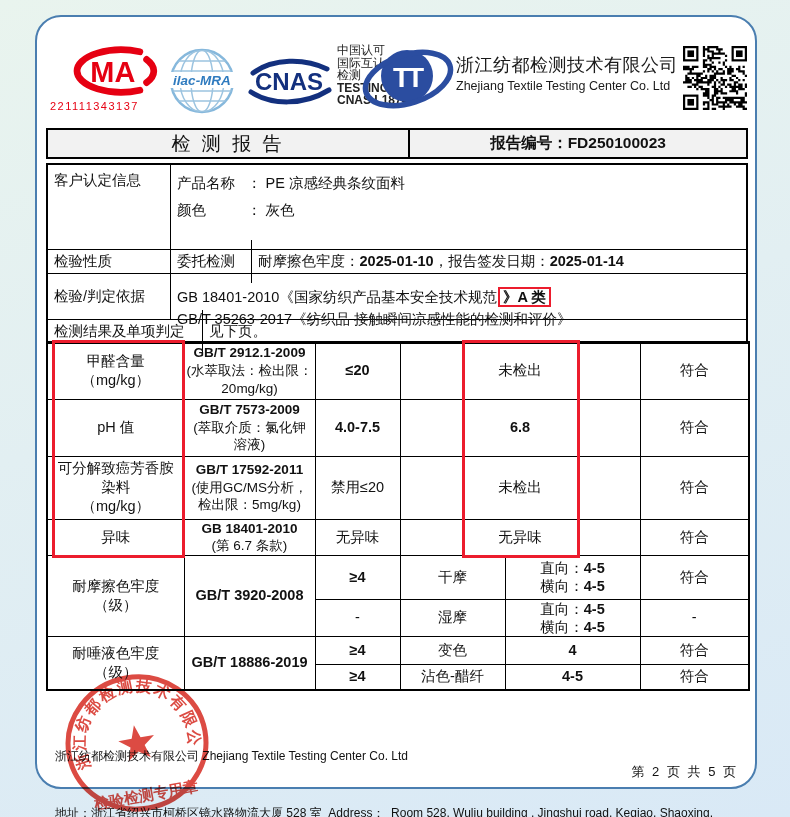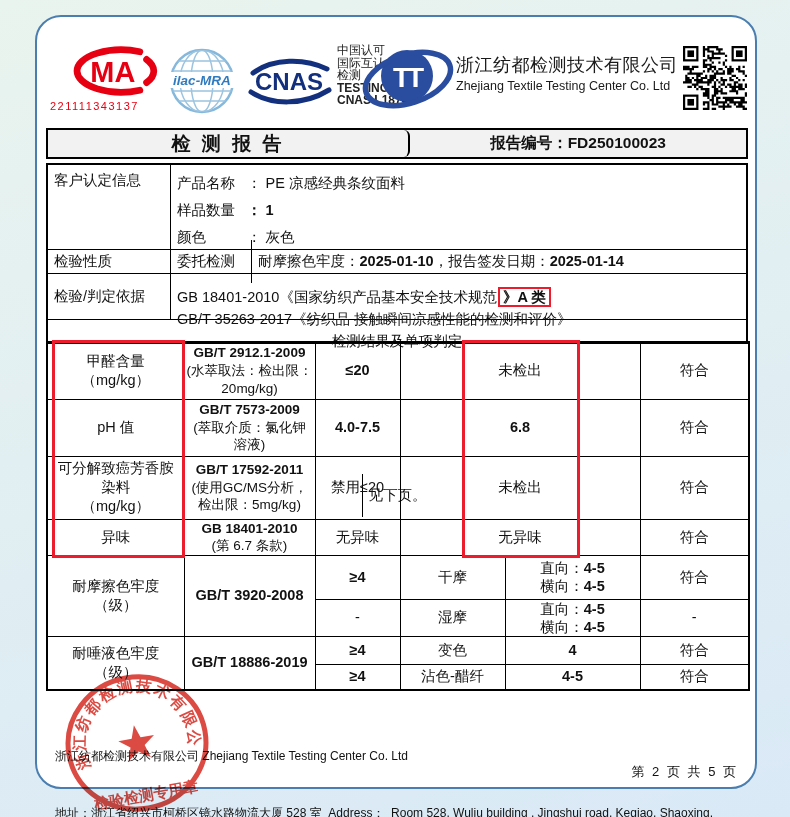--- a/index.html
+++ b/index.html
@@ -15,34 +15,34 @@
   .accred{position:absolute;left:337px;top:44px;font-size:12px;line-height:12.5px;color:#222;}
   .accred .b{font-weight:bold;}
   .company-cn{position:absolute;left:456px;top:53px;width:228px;font-size:18px;letter-spacing:0.5px;
               font-family:"Liberation Serif","DejaVu Serif",serif;color:#1a1a1a;white-space:nowrap;}
   .company-en{position:absolute;left:456px;top:79px;width:232px;font-size:12.5px;font-weight:500;
               color:#1a1a1a;white-space:nowrap;}
   
   .title-table{position:absolute;left:46px;top:128px;width:702px;height:31px;border:2px solid #000;
                background:#f2f2f2;display:flex;box-sizing:border-box;}
   .title-cell{flex:0 0 360px;border-right:2px solid #000;display:flex;align-items:center;justify-content:center;
-              font-size:19px;font-weight:bold;letter-spacing:3px;border-radius:6px;}
+              font-size:19px;font-weight:normal;letter-spacing:3px;}
   .repno-cell{flex:1;display:flex;align-items:center;justify-content:center;font-size:15.5px;font-weight:bold;}
   
   .info{position:absolute;left:46px;top:163px;width:702px;border:2px solid #000;box-sizing:border-box;
         font-size:14.5px;}
   .irow{display:flex;box-sizing:border-box;}
   .irow + .irow{border-top:1px solid #000;}
   .icell{box-sizing:border-box;padding:12px 6px;}
   .icell + .icell{border-left:1px solid #000;}
   .lab{flex:0 0 122px;}
   .r1{height:84px;}
   .r2{height:24px;align-items:center;}
   .r3{height:46px;}
-  .r4{height:23px;align-items:center;flex-direction:column;}
+  .r4{height:23px;align-items:center;}
   .fields{flex:1;padding-top:5px;}
   .fline{display:flex;line-height:27px;}
   .f-label{width:70px;}
   .num{font-weight:bold;}
   .basis-line{line-height:21px;padding-top:1px;}
   .red-inline{border:2.5px solid #ec1c2d;padding:0 3px;margin-left:1px;}
   
   table.results{position:absolute;left:46px;top:341px;width:702px;border-collapse:collapse;
                 table-layout:fixed;font-size:14.5px;}
   table.results td{border:1px solid #000;text-align:center;vertical-align:middle;padding:0 2px;
@@ -137,24 +137,20 @@
     <div class="repno-cell">报告编号：FD250100023</div>
   </div>
 
   <div class="info">
     <div class="irow r1">
       <div class="icell lab" style="padding-top:6px;">客户认定信息</div>
       <div class="icell fields">
         <div class="fline">
           <span class="f-label">产品名称</span>
           <span>： PE 凉感经典条纹面料</span>
-        </div>
-        <div class="fline">
-          <span class="f-label">样品数量</span>
-          <span class="num">： 1</span>
         </div>
         <div class="fline">
           <span class="f-label">颜色</span>
           <span>： 灰色</span>
         </div>
       </div>
     </div>
     <div class="irow r2">
       <div class="icell lab">检验性质</div>
       <div class="icell" style="flex:0 0 81px;">委托检测</div>

